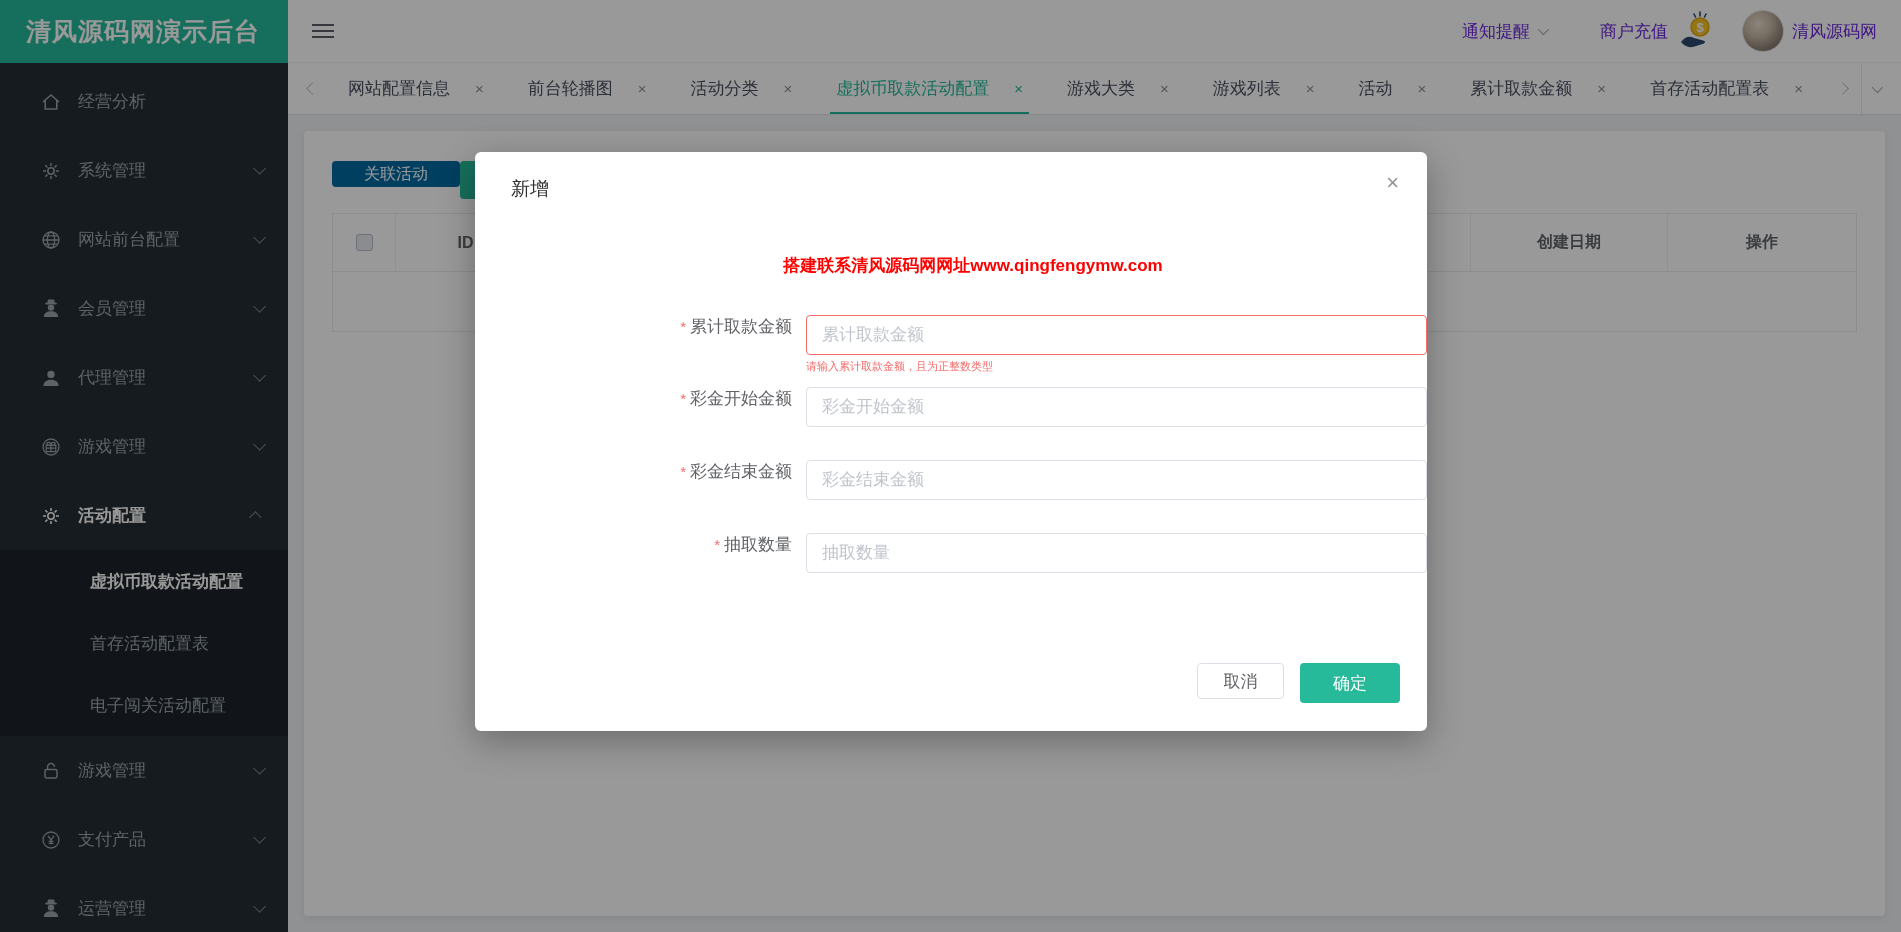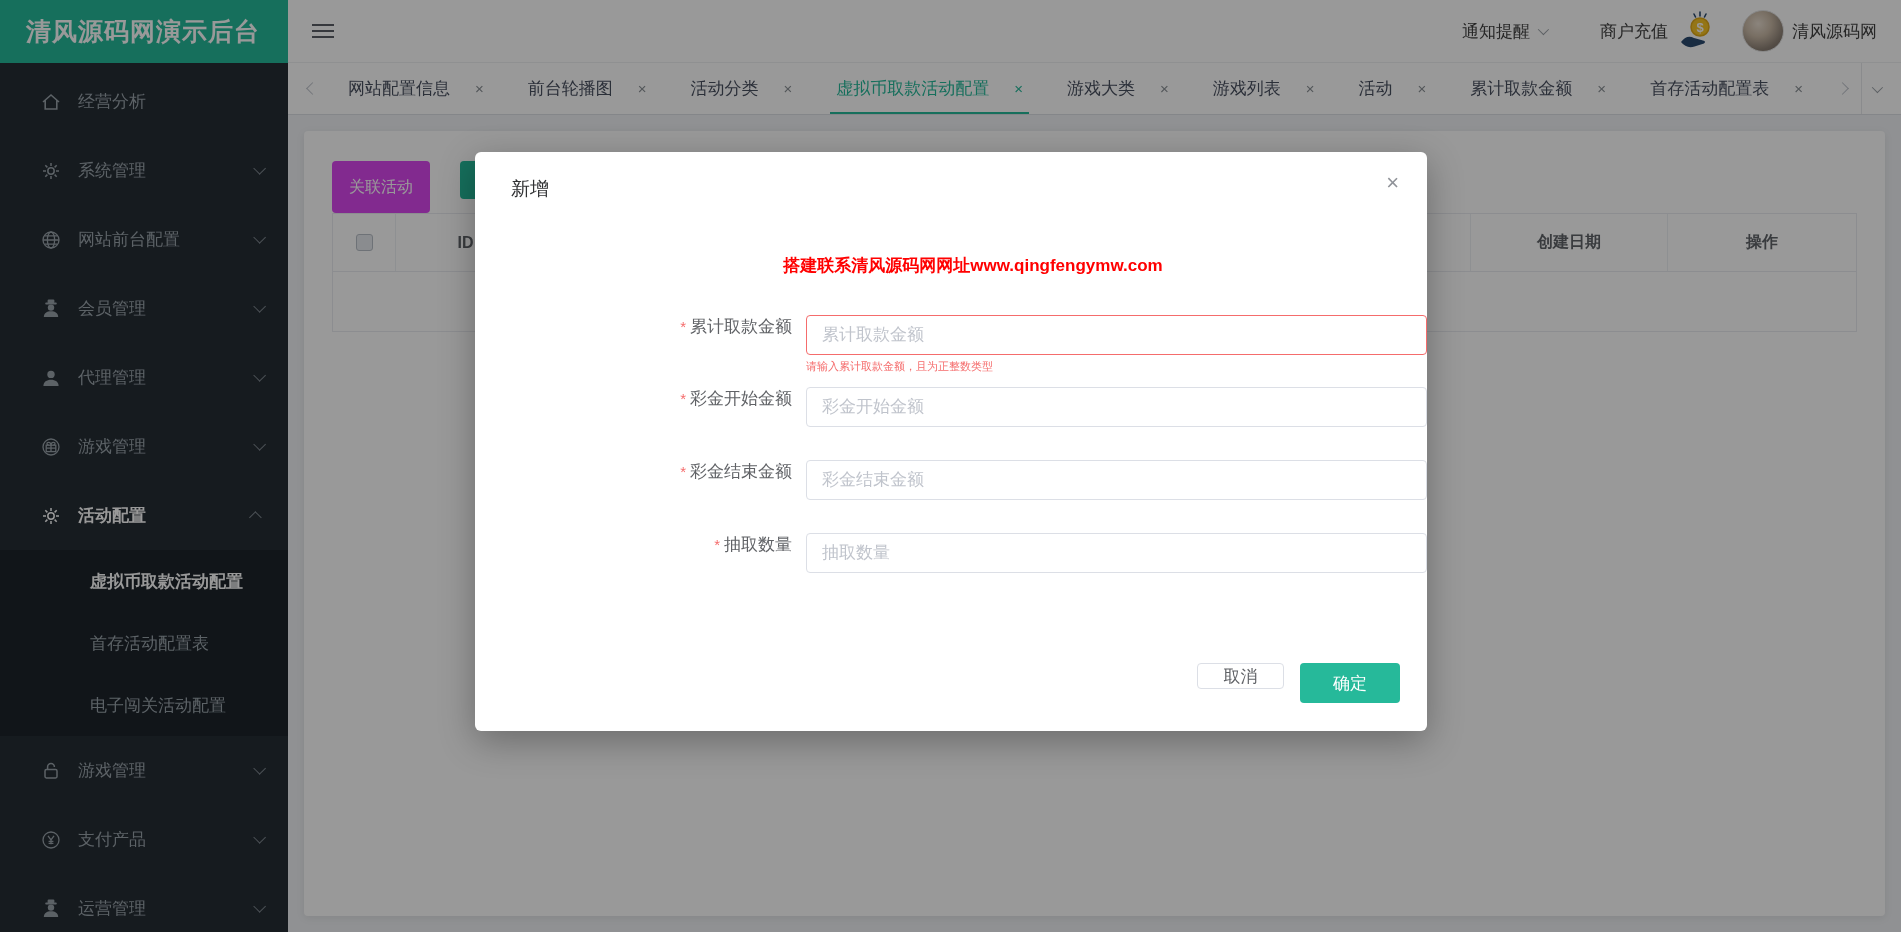--- a/index.html
+++ b/index.html
@@ -22,21 +22,21 @@
   .submenu { background:#1d242b; }
   .smi { height:62px; display:flex; align-items:center; padding-left:90px; color:#9aa4ab;
          font-size:17px; cursor:pointer; white-space:nowrap; }
   .smi.active { color:#ffffff; font-weight:bold; }
 
   
   .main { position:absolute; left:288px; right:0; top:0; bottom:0; }
   .topbar { height:63px; background:#fff; display:flex; align-items:center; padding:0 24px; border-bottom:1px solid #eef0f2; }
   .hamburger { width:22px; cursor:pointer; }
   .hamburger span { display:block; height:2px; background:#5a5e66; margin:4px 0; }
-  .top-right { margin-left:auto; display:flex; align-items:center; gap:14px; color:#404040; font-size:17px; }
+  .top-right { margin-left:auto; display:flex; align-items:center; gap:14px; color:#6d28d9; font-size:17px; }
   .top-item { display:flex; align-items:center; gap:8px; cursor:pointer; }
   .chev-down { width:8px; height:8px; border-right:1.5px solid #9aa0a6; border-bottom:1.5px solid #9aa0a6;
                transform:rotate(45deg) translateY(-2px); }
   .sep { width:26px; }
   .coin-icon { width:44px; height:46px; }
   .avatar { width:42px; height:42px; border-radius:50%; margin-left:8px;
             background:radial-gradient(circle at 38% 32%, #e8ddd0 0%, #c9b9a6 35%, #8d8176 70%, #6e665e 100%);
             border:1px solid #e2e2e2; }
 
   .tabbar { height:52px; background:#fff; border-bottom:1px solid #dcdfe5; display:flex; align-items:center; padding:0 10px; }
@@ -50,22 +50,22 @@
   .tab.active .tx { color:#26b99a; }
   .tab.active::after { content:""; position:absolute; left:-6px; right:-6px; bottom:0; height:2px; background:#26b99a; }
   .tab-dd { margin-left:auto; align-self:stretch; width:30px; border-left:1px solid #e6e8eb;
             display:flex; align-items:center; justify-content:center; cursor:pointer; }
 
   
   .content { position:absolute; top:116px; left:0; right:0; bottom:0; background:#f0f2f5; }
   .card { position:absolute; left:16px; right:16px; top:15px; bottom:16px; background:#fff;
           border-radius:4px; box-shadow:0 2px 8px rgba(0,0,0,.08); }
   .toolbar { padding:30px 28px 0; position:relative; height:70px; }
-  .btn-danger { display:inline-block; background:#d946ef; color:#fff; border:none; font-size:16px;
-                height:52px; padding:0 17px; border-radius:4px; cursor:pointer;
+  .btn-danger { display:inline-block; background:#0369a1; color:#fff; border:none; font-size:16px;
+                height:26px; padding:0 32px; border-radius:4px; cursor:pointer;
                 font-family:"Liberation Sans","DejaVu Sans",sans-serif; }
   .btn-ghost-teal { position:absolute; left:156px; top:30px; width:92px; height:38px; background:#26b99a;
                     border:none; border-radius:4px; cursor:pointer; }
   .gtable { margin:12px 28px 0; border:1px solid #e9ecf1; }
   .g-head { display:grid; grid-template-columns:63px 140px 1fr 197px 188px; height:57px; }
   .g-head > div { display:flex; align-items:center; justify-content:center; font-weight:bold;
                   color:#5f6368; font-size:16px; border-right:1px solid #edf0f4; }
   .g-head > div:last-child { border-right:none; }
   .g-row-empty { height:60px; border-top:1px solid #e9ecf1; }
   .cbx { width:17px; height:17px; border:1px solid #b8bfc7; border-radius:3px; background:#e6eaee; cursor:pointer; }
@@ -84,21 +84,21 @@
   .frow.has-error { margin-bottom:32px; }
   .flabel { width:287px; text-align:right; padding-right:14px; font-size:17px; color:#606266; white-space:nowrap; }
   .req { color:#f56c6c; margin-right:4px; font-size:15px; }
   .finput { width:621px; height:40px; border:1px solid #dcdfe6; border-radius:4px; padding:0 15px;
             font-size:17px; color:#606266; outline:none;
             font-family:"Liberation Sans","DejaVu Sans",sans-serif; }
   .finput::placeholder { color:#c0c4cc; }
   .finput.err { border-color:#f56c6c; }
   .err-msg { position:absolute; left:287px; top:44px; font-size:11px; color:#f56c6c; }
   .dlg-footer { position:absolute; right:27px; bottom:28px; display:flex; gap:16px; }
-  .btn-cancel { width:87px; height:26px; background:#fff; border:1px solid #dcdfe6; border-radius:4px;
+  .btn-cancel { width:87px; height:36px; background:#fff; border:1px solid #dcdfe6; border-radius:4px;
                 color:#606266; font-size:17px; cursor:pointer;
                 font-family:"Liberation Sans","DejaVu Sans",sans-serif; }
   .btn-confirm { width:100px; height:40px; background:#26b99a; border:none; border-radius:4px;
                  color:#fff; font-size:17px; cursor:pointer;
                  font-family:"Liberation Sans","DejaVu Sans",sans-serif; }
   svg { display:block; }
 </style>
 </head>
 <body>
 

